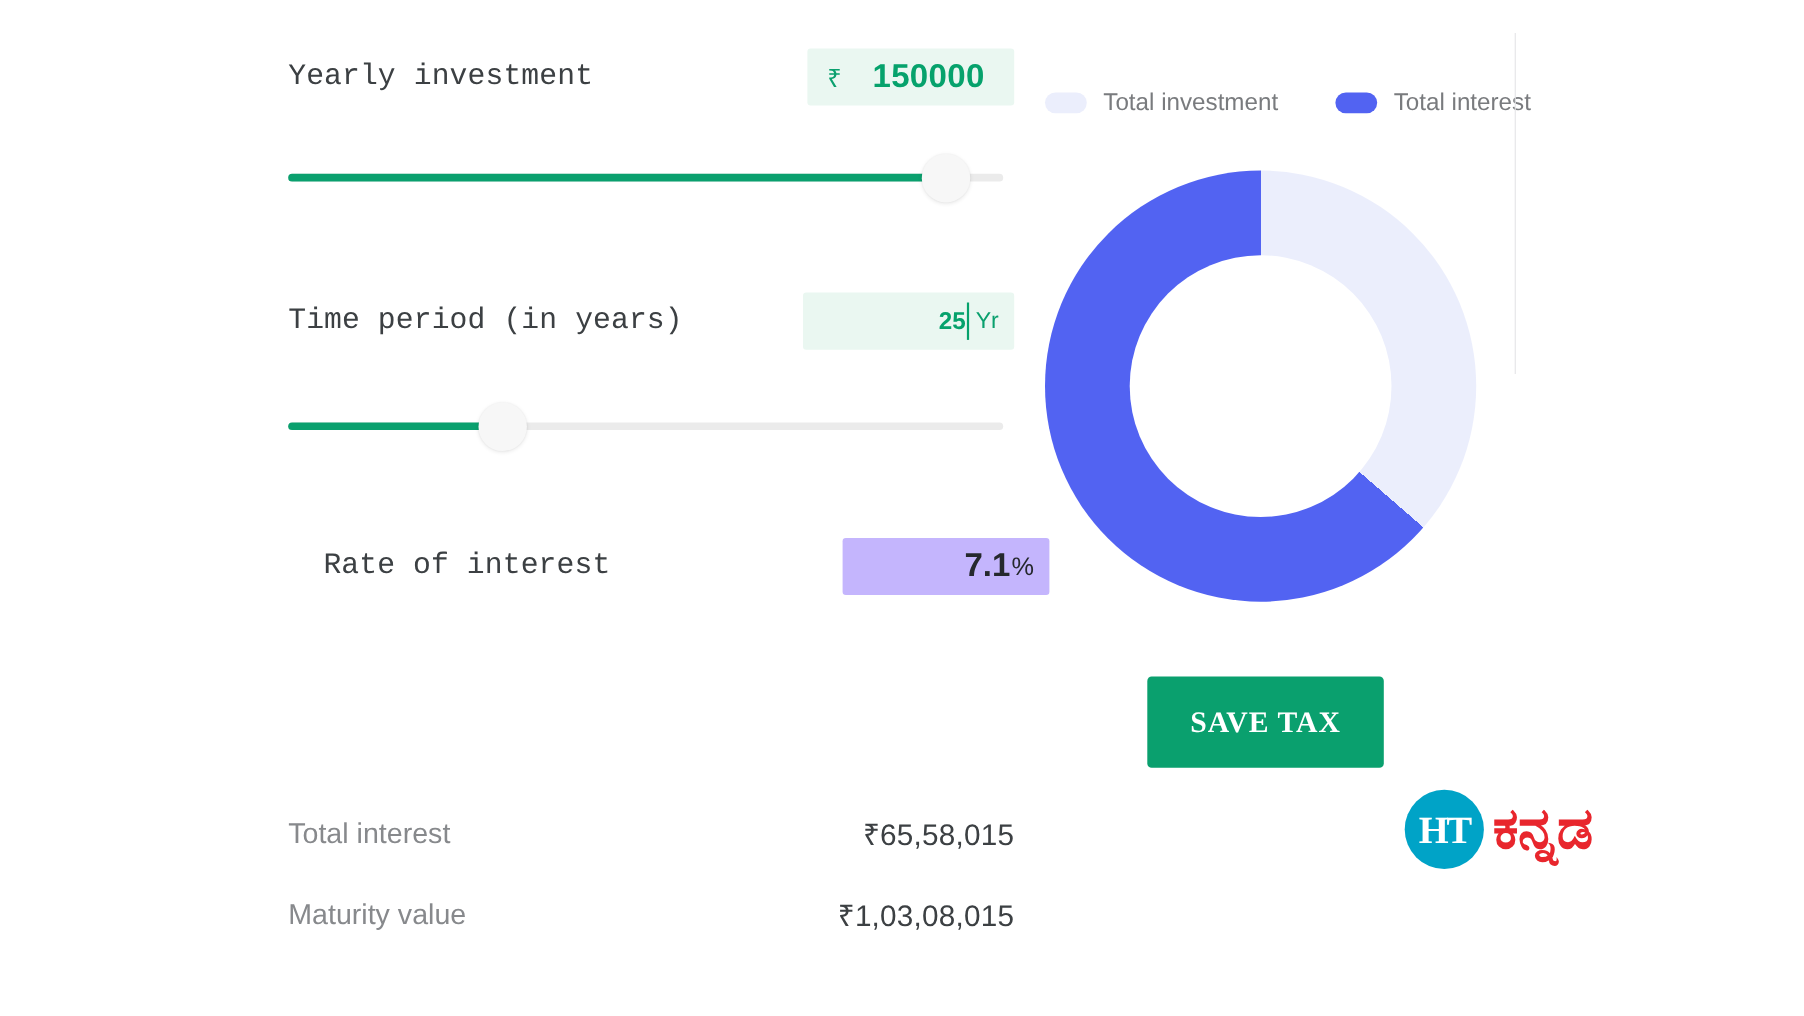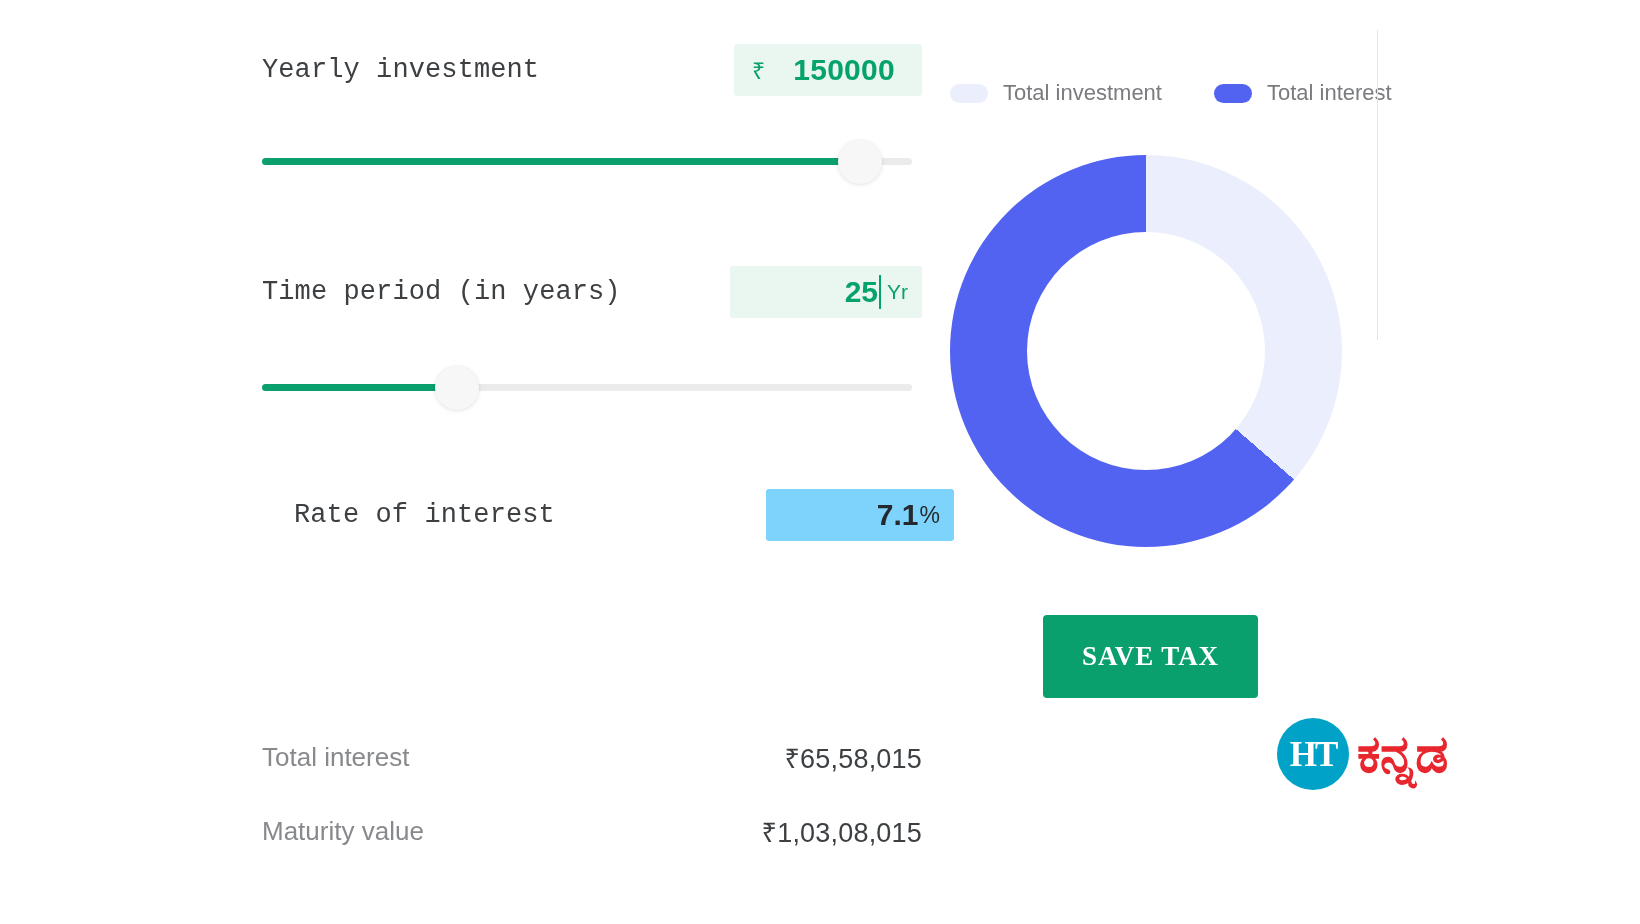--- a/index.html
+++ b/index.html
@@ -77,21 +77,21 @@
   }
 
   .field-box.years {
     width: 192px;
     background: #eaf7f1;
     justify-content: flex-end;
     padding-right: 14px;
   }
 
   .field-box.years .value {
-    font-size: 30px;
+    font-size: 22px;
     color: #06a26c;
     font-weight: 700;
   }
 
   .caret {
     display: inline-block;
     width: 2px;
     height: 34px;
     background: #06a26c;
     margin: 0 2px 0 1px;
@@ -100,21 +100,21 @@
 
   .field-box.years .unit {
     font-size: 21px;
     color: #0aa06e;
     font-weight: 400;
     margin-left: 4px;
   }
 
   .field-box.readonly {
     width: 188px;
-    background: #7dd3fc;
+    background: #c4b5fd;
     justify-content: flex-end;
     padding-right: 14px;
   }
 
   .field-box.readonly .value {
     font-size: 30px;
     color: #25282d;
     font-weight: 700;
   }
 

